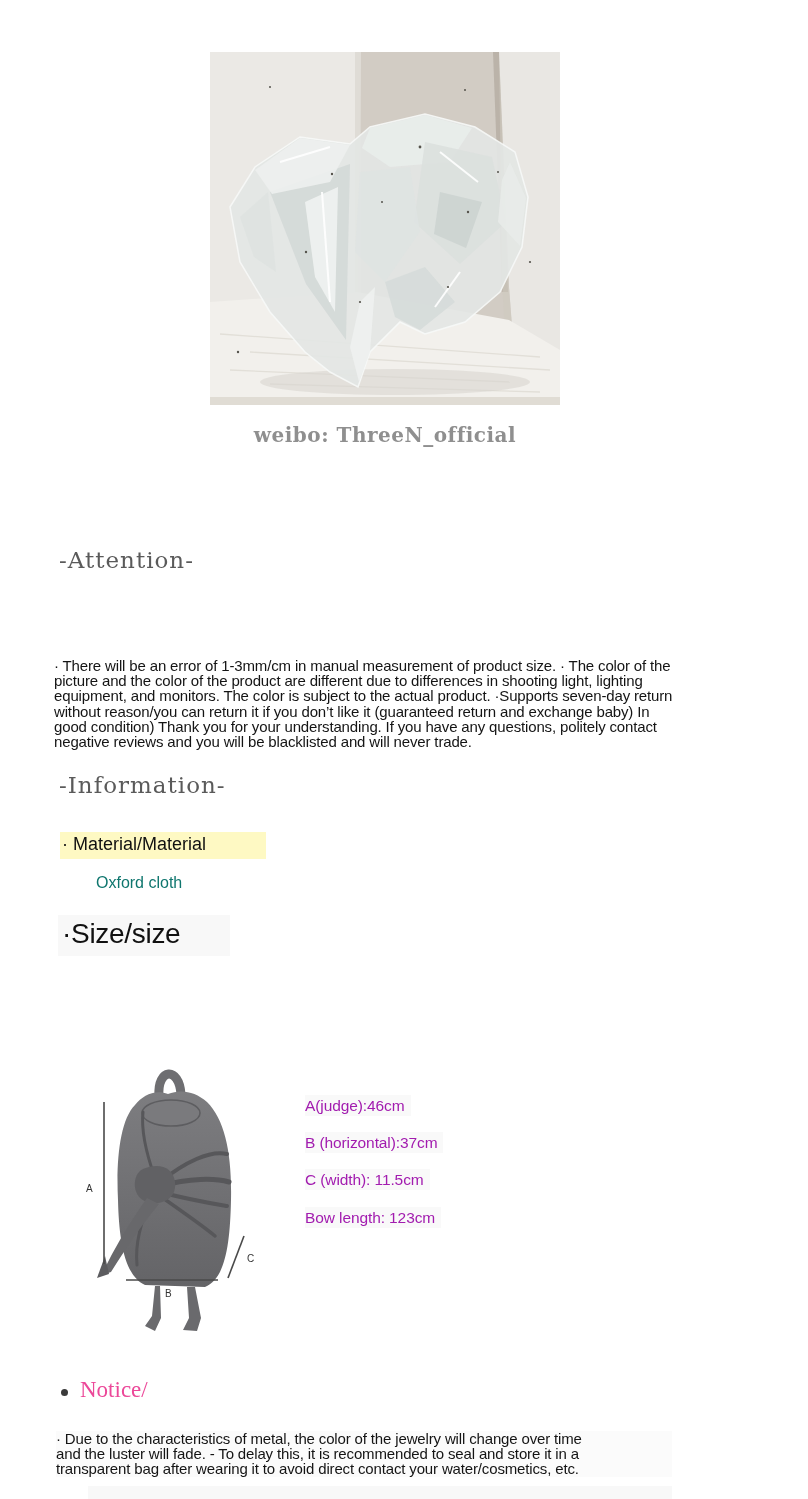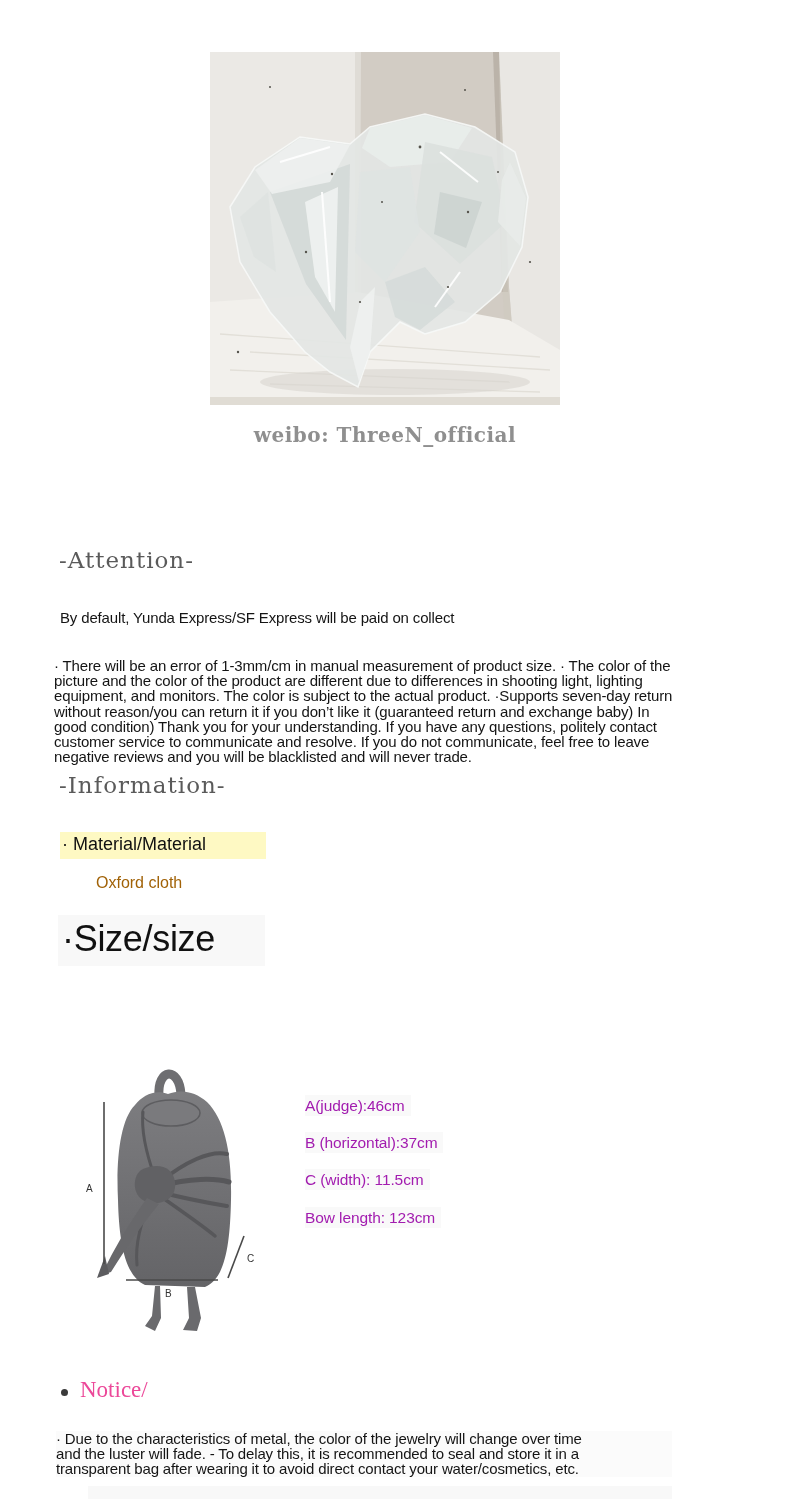--- a/index.html
+++ b/index.html
@@ -20,22 +20,22 @@
   .h-information{left:59px;top:772px;}
 
   
   .bodytext{font-size:15px;letter-spacing:-0.15px;color:#141414;}
   .shipping{left:60px;top:609px;}
   .para{left:54px;top:613px;width:712px;margin-top:45px;}
   .para div,.notice-body div{white-space:nowrap;line-height:15.2px;}
 
   .material-label{left:60px;top:832px;font-size:18px;color:#111;
                   background:#fef9c3;padding:2px 60px 4px 2px;}
-  .material-value{left:96px;top:874px;font-size:16px;color:#a16207;}
-  .size-heading{left:58px;top:915px;font-size:36px;color:#111;
+  .material-value{left:96px;top:874px;font-size:16px;color:#0f766e;}
+  .size-heading{left:58px;top:915px;font-size:28px;color:#111;
                 background:#f8f8f8;padding:3px 50px 6px 4px;letter-spacing:-0.3px;}
 
   
   .diagram{left:75px;top:1050px;width:230px;height:292px;}
   .measurements{left:305px;top:1087px;font-size:15.5px;color:#a21caf;letter-spacing:-0.1px;}
   .measurements div{line-height:37.2px;white-space:nowrap;}
   .measurements div span{background:#f9f9f9;padding:2px 6px 2px 0;}
 
   
   .notice-bullet{left:61px;top:1389px;width:7px;height:7px;border-radius:50%;background:#3a3a3a;}
@@ -108,28 +108,26 @@
         <circle cx="60" cy="35" r="1"></circle>
           <circle cx="320" cy="210" r="1.1"></circle>
         <circle cx="255" cy="38" r="1"></circle>
           <circle cx="28" cy="300" r="1.2"></circle>
       </g>
     </svg>
   </div>
   <div class="abs caption">weibo: ThreeN_official</div>
 
   <div class="abs h-serif h-attention">-Attention-</div>
-  <div class="abs bodytext shipping">By default, Yunda Express/SF Express will be paid on collect</div>
   <div class="abs bodytext para">
       <div>· There will be an error of 1-3mm/cm in manual measurement of product size. · The color of the</div>
       <div>picture and the color of the product are different due to differences in shooting light, lighting</div>
       <div>equipment, and monitors. The color is subject to the actual product. ·Supports seven-day return</div>
       <div>without reason/you can return it if you don’t like it (guaranteed return and exchange baby) In</div>
       <div>good condition) Thank you for your understanding. If you have any questions, politely contact</div>
-      <div>customer service to communicate and resolve. If you do not communicate, feel free to leave</div>
       <div>negative reviews and you will be blacklisted and will never trade.</div>
     </div>
 
   <div class="abs h-serif h-information">-Information-</div>
   <div class="abs material-label">· Material/Material</div>
   <div class="abs material-value">Oxford cloth</div>
   <div class="abs size-heading">·Size/size</div>
 
   <div class="abs diagram">
     <svg width="230" height="292" viewBox="0 0 230 292">

